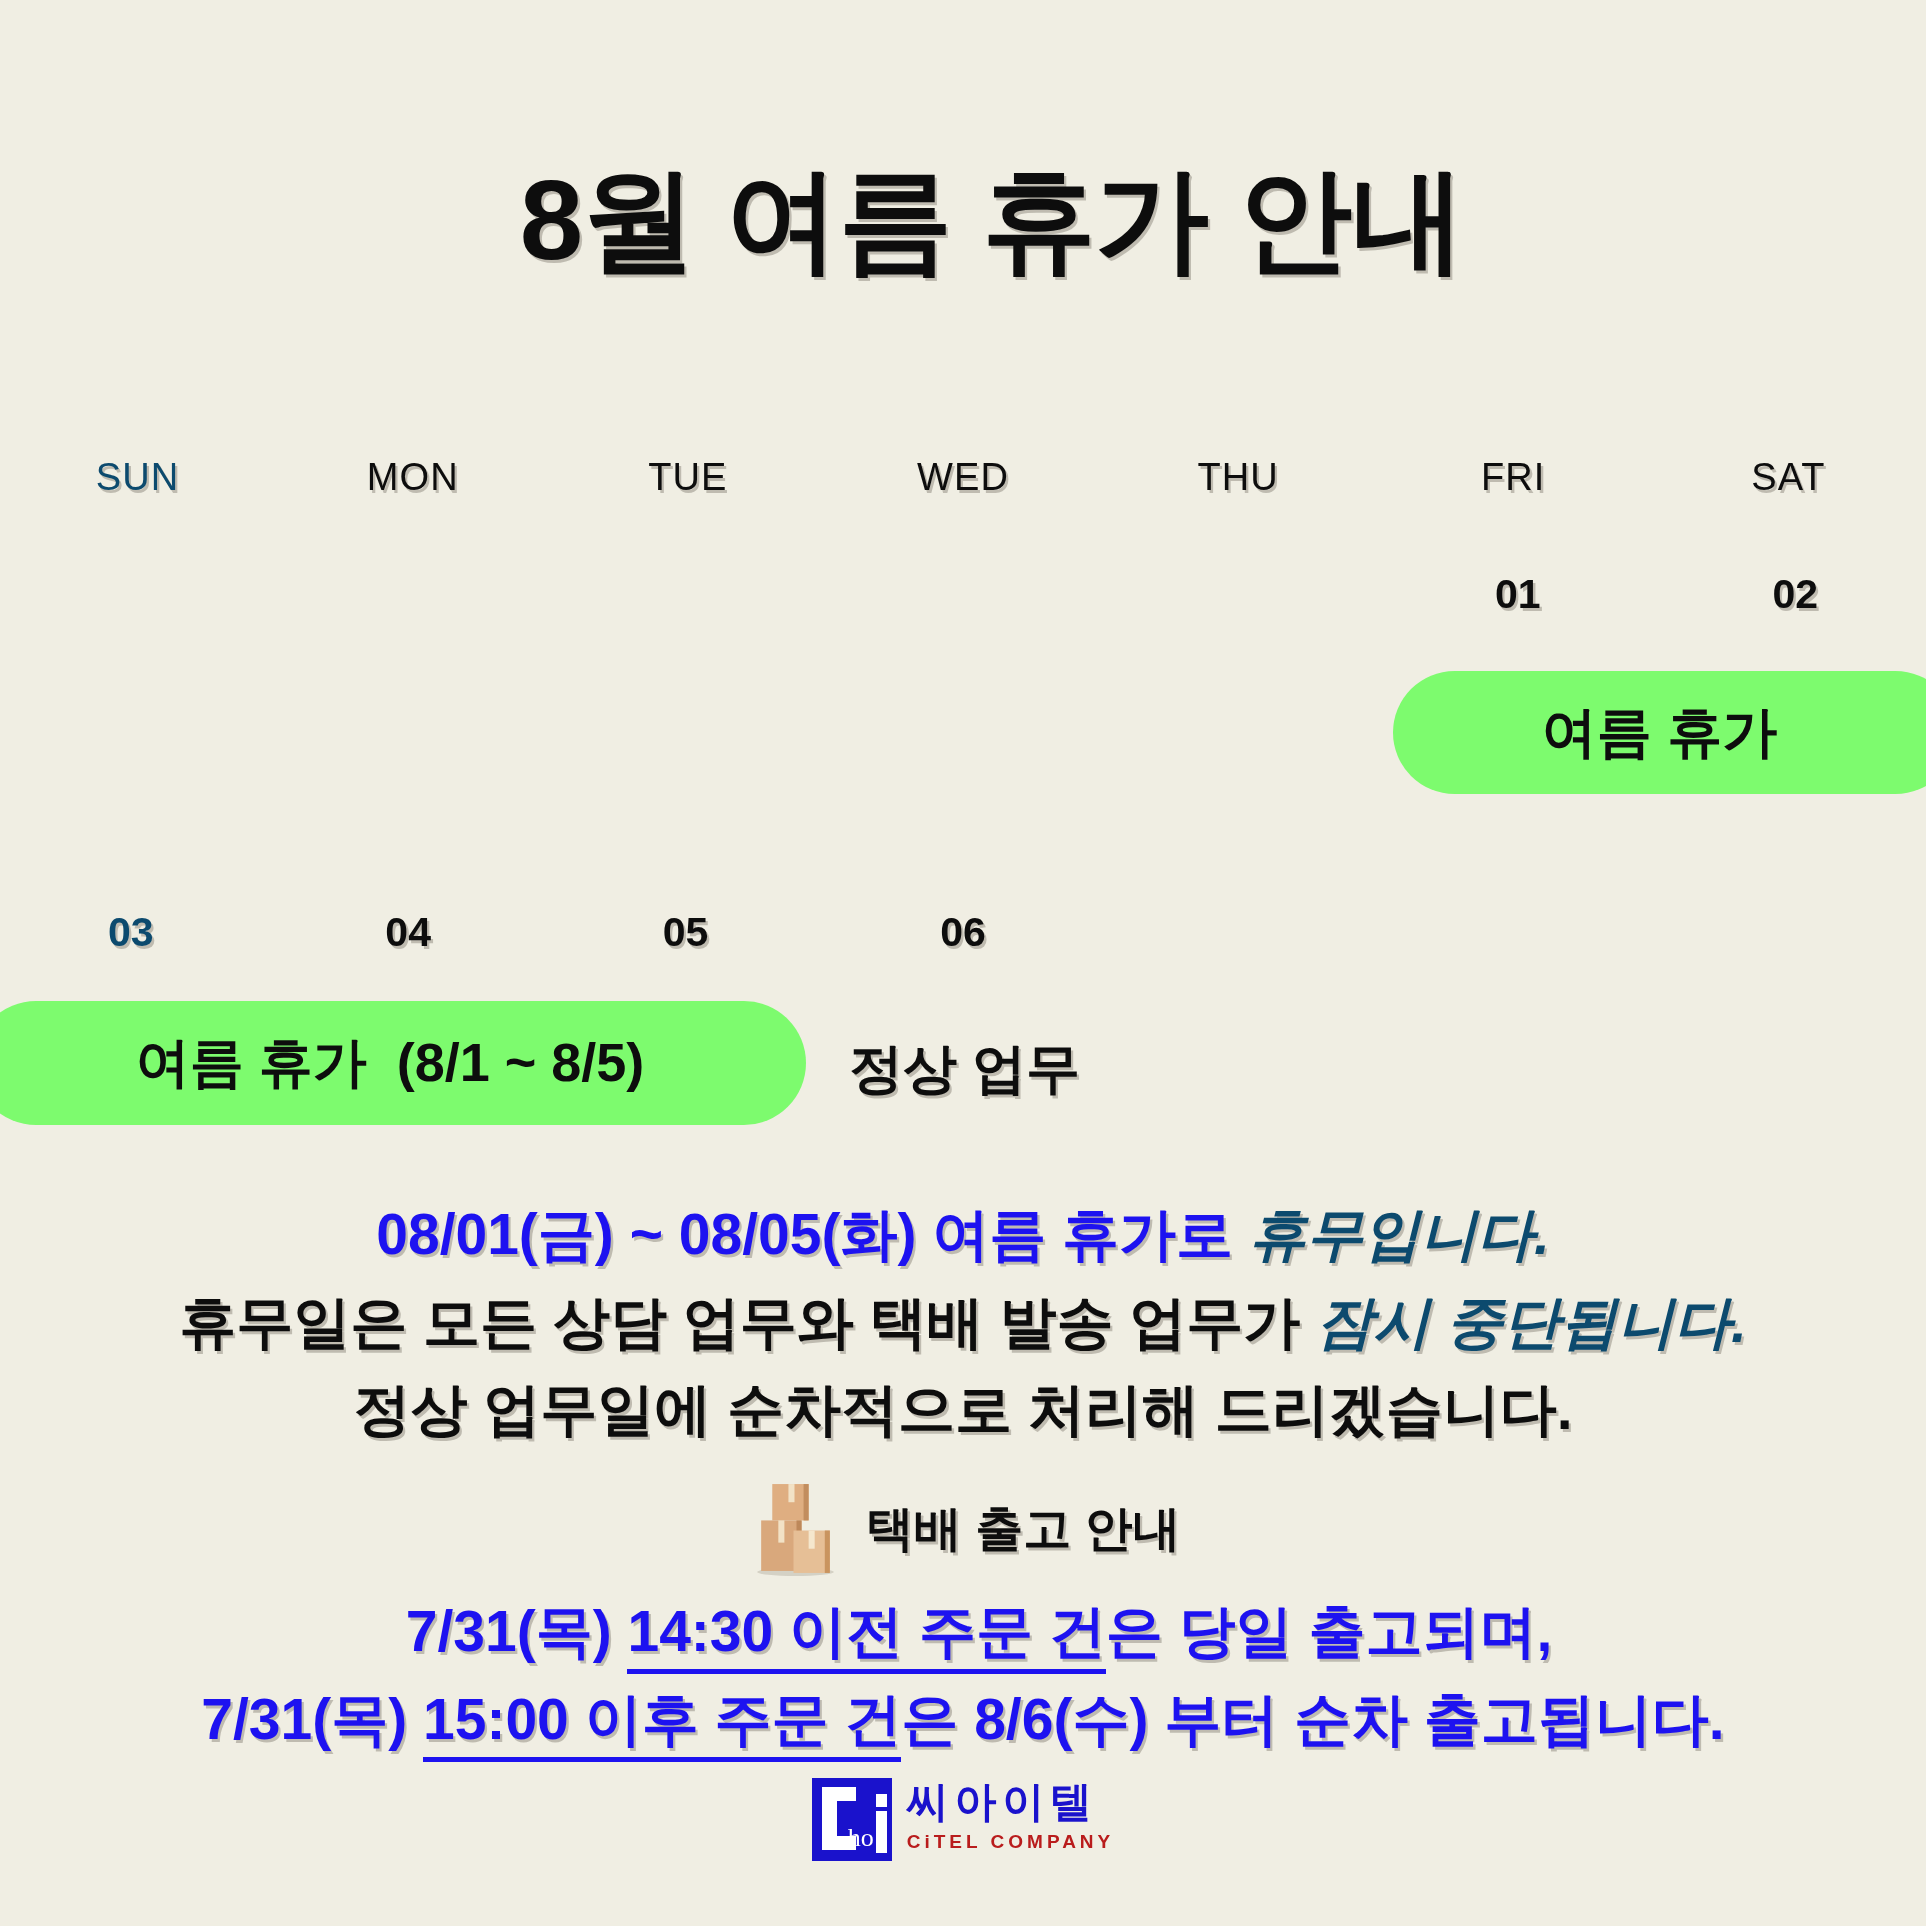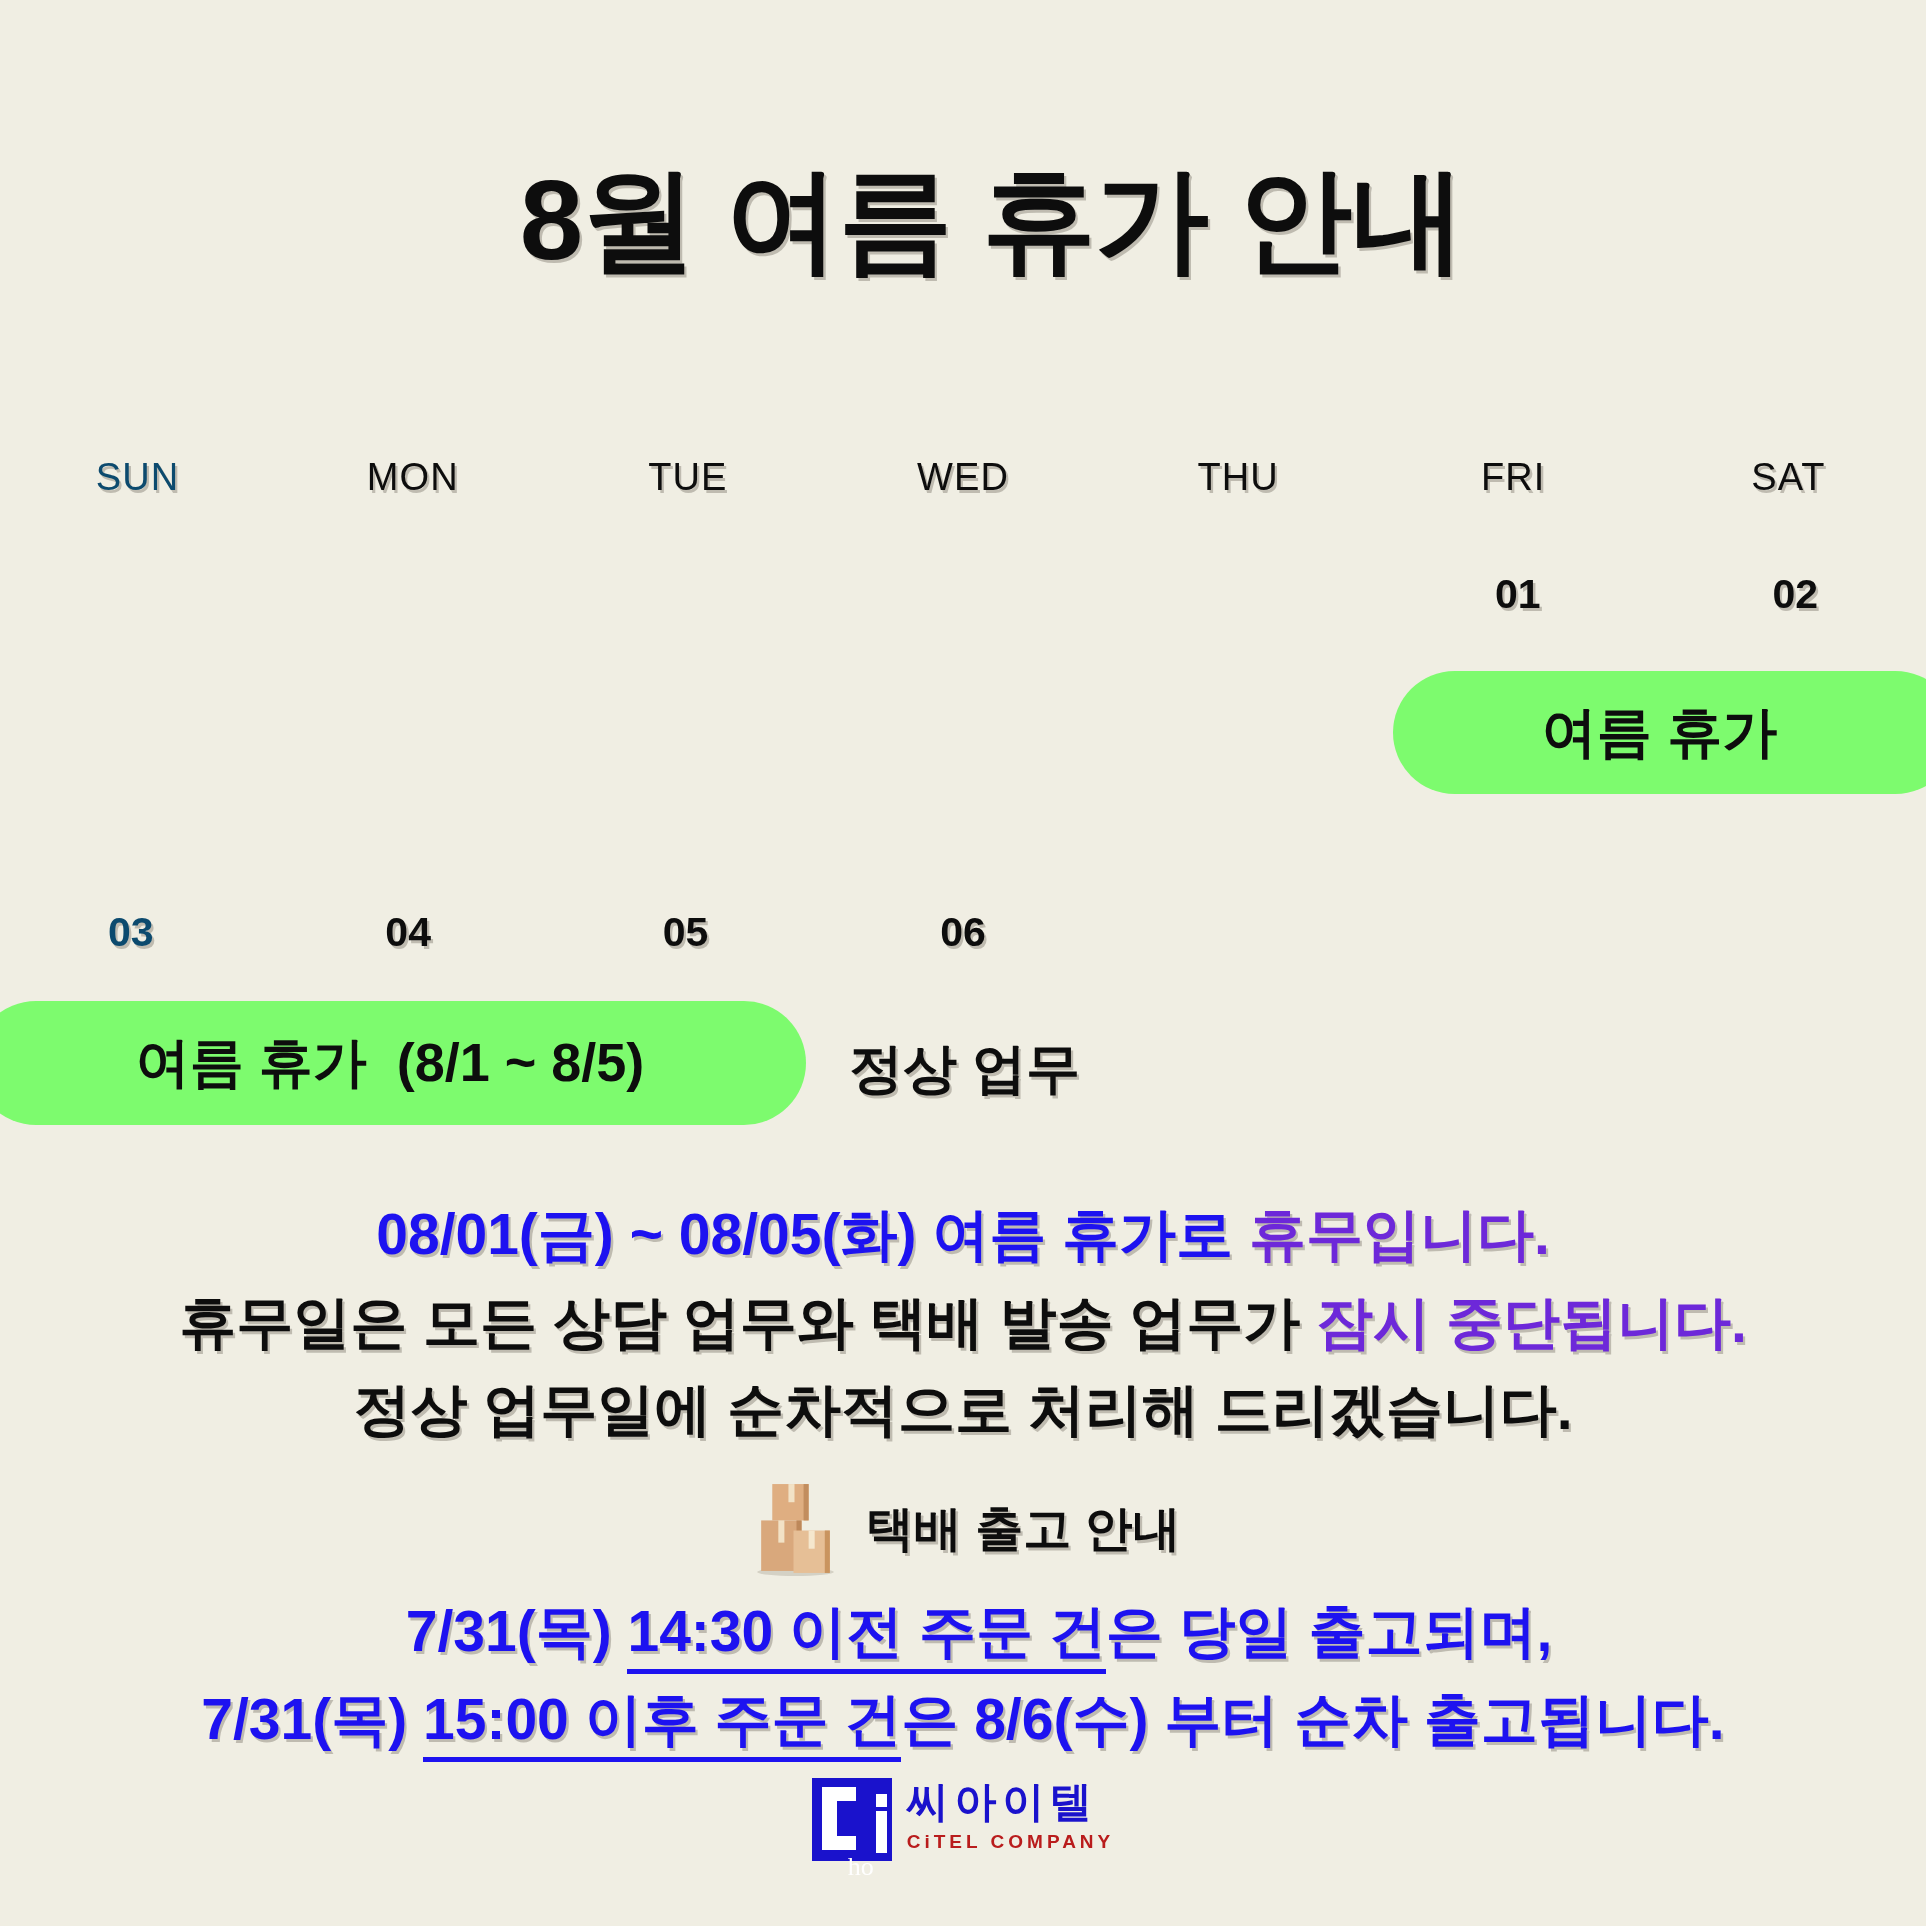--- a/index.html
+++ b/index.html
@@ -46,21 +46,21 @@
     text-align:center;font-size:54px;font-weight:800;
   }
   .nline{
     position:absolute;left:0;width:100%;text-align:center;
     font-size:57px;font-weight:800;white-space:pre;
   }
   .n1{top:1197px;}
   .n2{top:1285px;}
   .n3{top:1372px;}
   .txt-blue{color:#1d12f0;}
-  .txt-red{color:#6d28d9;}
+  .txt-red{color:#0c4a6e;font-style:italic;}
   .ship-heading{
     position:absolute;left:0;top:1476px;width:100%;height:105px;
     display:flex;align-items:center;justify-content:center;gap:19.4px;
   }
   .ship-heading .heading-text{font-size:48px;font-weight:800;}
   .boxes-icon{width:101px;height:101px;flex:0 0 auto;}
   .shipA{top:1594px;padding-left:16px;}
   .shipB{top:1682px;}
   .ul{
     border-bottom:5.1px solid #1d12f0;padding-bottom:5.7px;
@@ -70,21 +70,21 @@
     display:flex;align-items:flex-start;justify-content:center;gap:15px;
   }
   .logo-square{
     position:relative;width:80px;height:83px;background:#1a12cc;flex:0 0 auto;
   }
   .logo-square .c-bar{position:absolute;left:10.3px;top:9px;width:15px;height:63px;background:#ffffff;}
   .logo-square .c-arm-top{position:absolute;left:10.3px;top:9px;width:34px;height:13.7px;background:#ffffff;}
   .logo-square .c-arm-bot{position:absolute;left:10.3px;top:58px;width:34px;height:13.7px;background:#ffffff;}
   .logo-square .ho{
     position:absolute;left:33px;top:47px;width:32px;text-align:center;
-    font-family:"Liberation Serif", serif;font-size:26px;color:#ffffff;line-height:1;margin-top:29px;
+    font-family:"Liberation Serif", serif;font-size:26px;color:#ffffff;line-height:1;
   }
   .logo-square .i-dot{position:absolute;left:64px;top:16px;width:11.4px;height:12.5px;background:#ffffff;}
   .logo-square .i-stem{position:absolute;left:64px;top:33px;width:11.4px;height:42px;background:#ffffff;}
   .logo-text{display:flex;flex-direction:column;gap:9px;padding-top:3.4px;}
   .logo-kr{font-size:42px;font-weight:800;color:#1a12cc;letter-spacing:5.7px;line-height:1;}
   .logo-en{font-size:19px;font-weight:800;color:#b91c1c;letter-spacing:4px;line-height:1;}
 </style>
 </head>
 <body>
 

